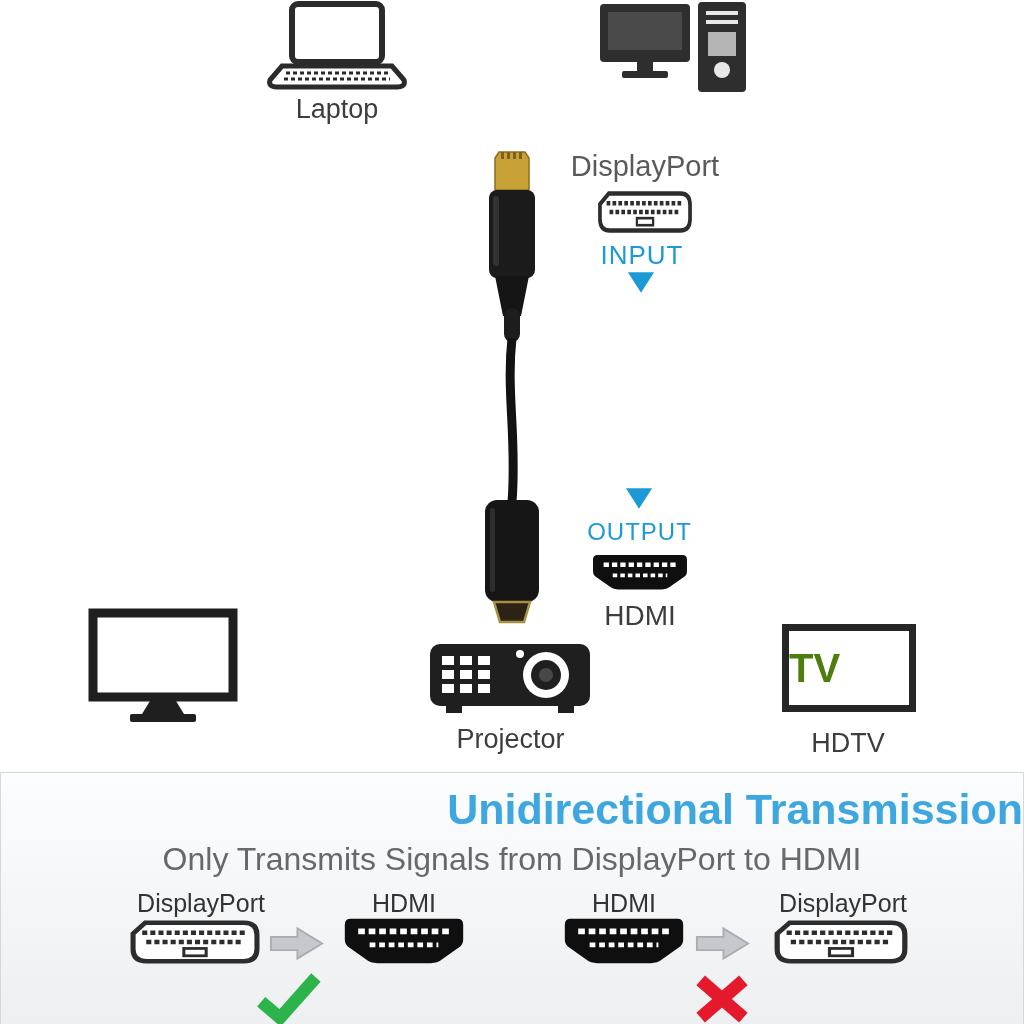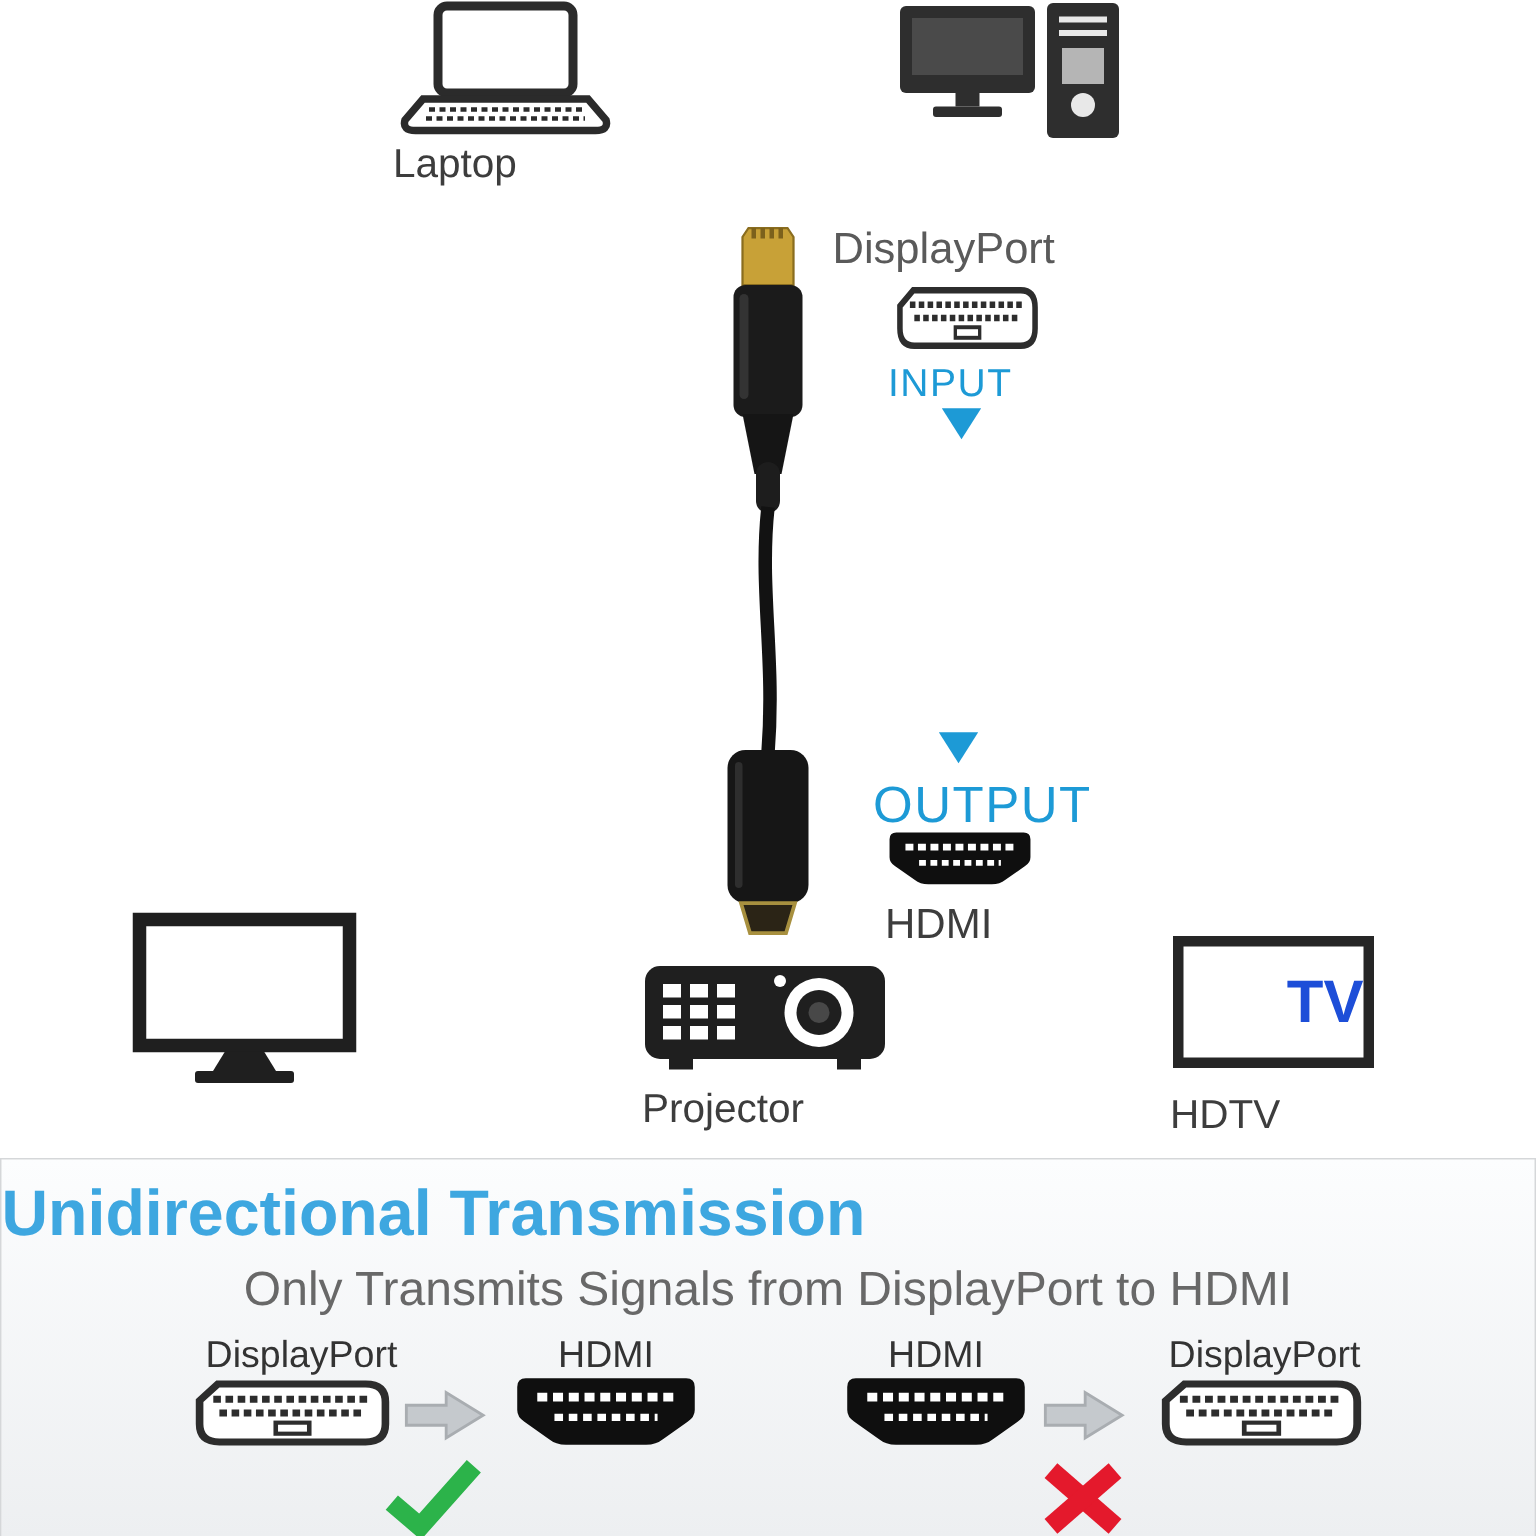--- a/index.html
+++ b/index.html
@@ -4,35 +4,35 @@
 <style>
   :root{
     --accent:#1d9ad6; --title:#3ea7e0; --label:#3d3d3d; --sublabel:#5a5a5a;
     --subtitle:#686868; --green:#2cb34a; --red:#e4192c; --arrow:#c5c9cd;
     --icon:#2b2b2b;
   }
   html,body{margin:0;padding:0;background:#fff;}
   .canvas{position:relative;width:1024px;height:1024px;background:#fff;overflow:hidden;
           font-family:"Liberation Sans", sans-serif;color:var(--label);}
   .abs{position:absolute;}
-  .lbl{position:absolute;text-align:left;font-size:27px;color:var(--label);}
+  .lbl{position:absolute;text-align:center;font-size:27px;color:var(--label);}
   .lbl-sub{color:var(--sublabel);}
   .blue{color:var(--accent);letter-spacing:1px;}
   svg{display:block;}
   .banner{position:absolute;left:0;top:772px;width:1024px;height:252px;box-sizing:border-box;
           background:linear-gradient(180deg,#fcfdfe 0%,#edeff1 100%);
           border:1px solid #d5d7d9;border-bottom:none;}
-  .banner-title{position:absolute;top:12px;left:0;width:100%;text-align:left;
+  .banner-title{position:absolute;top:12px;left:0;width:100%;text-align:right;
                 font-size:43px;font-weight:bold;color:var(--title);}
   .banner-sub{position:absolute;top:68px;left:0;width:100%;text-align:center;
               font-size:32px;color:var(--subtitle);}
   .blbl{position:absolute;text-align:center;font-size:25px;color:#333;}
   .tv-box{position:absolute;left:782px;top:624px;width:120px;height:74px;
-          border:7px solid #262626;display:flex;align-items:center;justify-content:flex-end;
-          font-size:40px;font-weight:bold;color:#1d4ed8;}
+          border:7px solid #262626;display:flex;align-items:center;justify-content:flex-start;
+          font-size:40px;font-weight:bold;color:#4d7c0f;}
 </style>
 </head>
 <body>
 
 <div class="canvas">
 
   <svg class="abs" style="left:262px;top:0;" width="150" height="92" viewBox="0 0 150 92">
     <rect x="30" y="4" width="90" height="58" rx="6" fill="none" stroke="#2b2b2b" stroke-width="6"></rect>
     <path d="M20 66 L130 66 L142 80 Q144 87 135 87 L15 87 Q6 87 8 80 Z" fill="none" stroke="#2b2b2b" stroke-width="5"></path>
     <line x1="24" y1="73" x2="126" y2="73" stroke="#2b2b2b" stroke-width="3" stroke-dasharray="4 3"></line>
@@ -80,21 +80,21 @@
   <div class="lbl blue" style="left:592px;top:240px;width:100px;font-size:26px;">INPUT</div>
 
   <svg class="abs" style="left:626px;top:270px;" width="30" height="25" viewBox="0 0 32 26">
     <path d="M2 2 H30 L16 24 Z" fill="#1d9ad6"></path>
   </svg>
 
   <svg class="abs" style="left:624px;top:486px;" width="30" height="25" viewBox="0 0 32 26">
     <path d="M2 2 H30 L16 24 Z" fill="#1d9ad6"></path>
   </svg>
 
-  <div class="lbl blue" style="left:582px;top:518px;width:115px;font-size:34px;">OUTPUT</div>
+  <div class="lbl blue" style="left:582px;top:518px;width:115px;font-size:24px;">OUTPUT</div>
 
   <svg class="abs" style="left:590px;top:552px;" width="100" height="42" viewBox="0 0 132 56" preserveAspectRatio="none">
     <path d="M10 4 L122 4 Q128 4 128 10 V26 Q128 31 123 34 L106 46 Q101 50 94 50 L38 50 Q31 50 26 46 L9 34 Q4 31 4 26 V10 Q4 4 10 4 Z" fill="#0f0f0f"></path>
     <line x1="18" y1="17" x2="114" y2="17" stroke="#fff" stroke-width="6" stroke-dasharray="7 4"></line>
     <line x1="30" y1="31" x2="102" y2="31" stroke="#fff" stroke-width="5" stroke-dasharray="6 4"></line>
   </svg>
   <div class="lbl" style="left:590px;top:600px;width:100px;font-size:28px;">HDMI</div>
 
   <svg class="abs" style="left:88px;top:608px;" width="150" height="118" viewBox="0 0 150 118">
     <rect x="5" y="5" width="140" height="84" fill="#fff" stroke="#1f1f1f" stroke-width="9"></rect>

